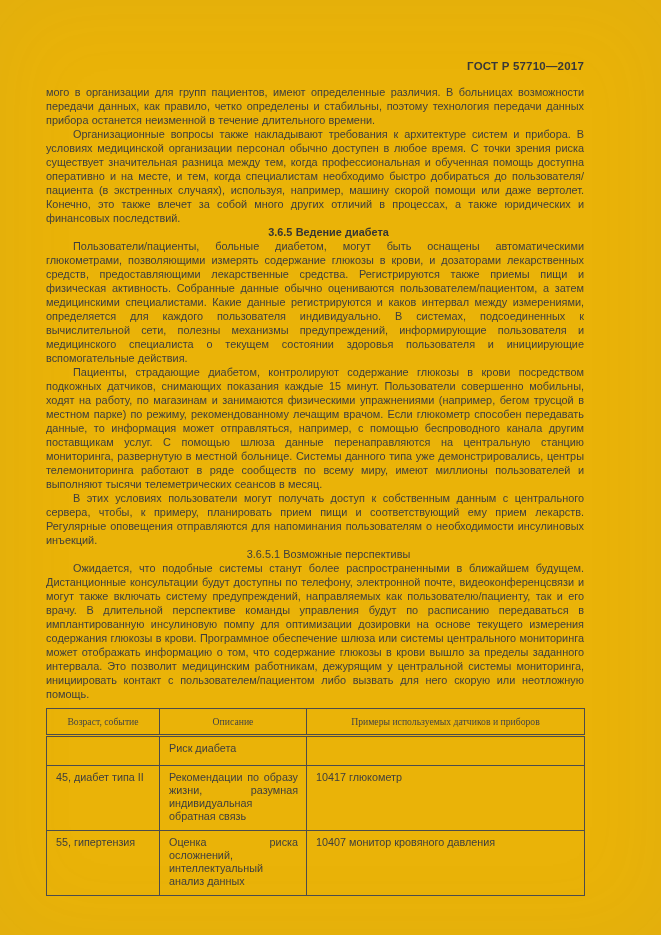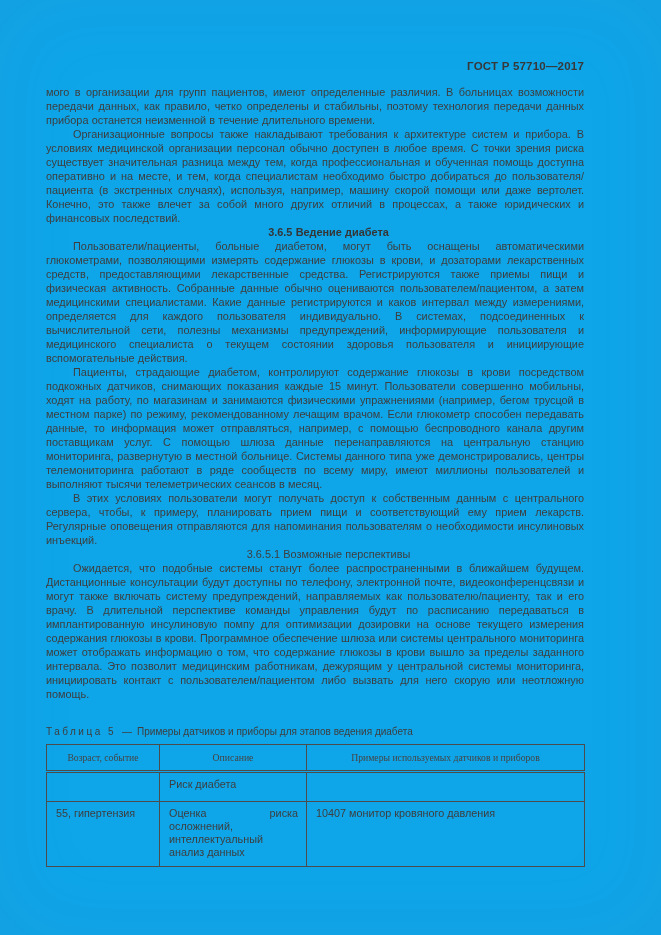--- a/index.html
+++ b/index.html
@@ -6,21 +6,21 @@
     margin: 0;
     padding: 0;
     background: #e9e9e9;
     font-family: "Liberation Sans", sans-serif;
   }
   .page {
     position: relative;
     width: 661px;
     height: 935px;
     margin: 0 auto;
-    background: #0ea5e9;
+    background: #eab308;
     box-shadow: inset 0 0 90px rgba(110,110,110,0.07);
     color: #3e3e3e;
     overflow: hidden;
   }
   .doc-header {
     position: absolute;
     top: 60px;
     left: 46px;
     width: 538px;
     text-align: right;
@@ -101,23 +101,20 @@
 
     <p class="para no-indent">мого в организации для групп пациентов, имеют определенные различия. В больницах возможности передачи данных, как правило, четко определены и стабильны, поэтому технология передачи данных прибора останется неизменной в течение длительного времени.</p>
     <p class="para">Организационные вопросы также накладывают требования к архитектуре систем и прибора. В условиях медицинской организации персонал обычно доступен в любое время. С точки зрения риска существует значительная разница между тем, когда профессиональная и обученная помощь доступна оперативно и на месте, и тем, когда специалистам необходимо быстро добираться до пользователя/пациента (в экстренных случаях), используя, например, машину скорой помощи или даже вертолет. Конечно, это также влечет за собой много других отличий в процессах, а также юридических и финансовых последствий.</p>
     <p class="heading bold">3.6.5 Ведение диабета</p>
     <p class="para">Пользователи/пациенты, больные диабетом, могут быть оснащены автоматическими глюкометрами, позволяющими измерять содержание глюкозы в крови, и дозаторами лекарственных средств, предоставляющими лекарственные средства. Регистрируются также приемы пищи и физическая активность. Собранные данные обычно оцениваются пользователем/пациентом, а затем медицинскими специалистами. Какие данные регистрируются и каков интервал между измерениями, определяется для каждого пользователя индивидуально. В системах, подсоединенных к вычислительной сети, полезны механизмы предупреждений, информирующие пользователя и медицинского специалиста о текущем состоянии здоровья пользователя и инициирующие вспомогательные действия.</p>
     <p class="para">Пациенты, страдающие диабетом, контролируют содержание глюкозы в крови посредством подкожных датчиков, снимающих показания каждые 15 минут. Пользователи совершенно мобильны, ходят на работу, по магазинам и занимаются физическими упражнениями (например, бегом трусцой в местном парке) по режиму, рекомендованному лечащим врачом. Если глюкометр способен передавать данные, то информация может отправляться, например, с помощью беспроводного канала другим поставщикам услуг. С помощью шлюза данные перенаправляются на центральную станцию мониторинга, развернутую в местной больнице. Системы данного типа уже демонстрировались, центры телемониторинга работают в ряде сообществ по всему миру, имеют миллионы пользователей и выполняют тысячи телеметрических сеансов в месяц.</p>
     <p class="para">В этих условиях пользователи могут получать доступ к собственным данным с центрального сервера, чтобы, к примеру, планировать прием пищи и соответствующий ему прием лекарств. Регулярные оповещения отправляются для напоминания пользователям о необходимости инсулиновых инъекций.</p>
     <p class="heading">3.6.5.1 Возможные перспективы</p>
     <p class="para">Ожидается, что подобные системы станут более распространенными в ближайшем будущем. Дистанционные консультации будут доступны по телефону, электронной почте, видеоконференцсвязи и могут также включать систему предупреждений, направляемых как пользователю/пациенту, так и его врачу. В длительной перспективе команды управления будут по расписанию передаваться в имплантированную инсулиновую помпу для оптимизации дозировки на основе текущего измерения содержания глюкозы в крови. Программное обеспечение шлюза или системы центрального мониторинга может отображать информацию о том, что содержание глюкозы в крови вышло за пределы заданного интервала. Это позволит медицинским работникам, дежурящим у центральной системы мониторинга, инициировать контакт с пользователем/пациентом либо вызвать для него скорую или неотложную помощь.</p>
 
-    <div class="table-caption">
-      <span class="spaced">Таблица 5</span><span class="dash">—</span><span>Примеры датчиков и приборы для этапов ведения диабета</span>
-    </div>
 
     <table class="gost-table">
       <colgroup>
         <col class="col-age">
         <col class="col-desc">
         <col class="col-ex">
       </colgroup>
       <thead>
         <tr>
           <th>Возраст, событие</th>
@@ -125,20 +122,25 @@
           <th>Примеры используемых датчиков и приборов</th>
         </tr>
       </thead>
       <tbody>
         <tr class="row-risk">
           <td></td>
           <td class="desc">Риск диабета</td>
           <td></td>
         </tr>
         <tr>
+          <td>45, диабет типа II</td>
+          <td class="desc">Рекомендации по образу жизни, разумная индивидуальная обратная связь</td>
+          <td>10417 глюкометр</td>
+        </tr>
+        <tr>
           <td>55, гипертензия</td>
           <td class="desc">Оценка риска осложнений, интеллектуальный анализ данных</td>
           <td>10407 монитор кровяного давления</td>
         </tr>
       </tbody>
     </table>
 
   </div>
 
 </div>

